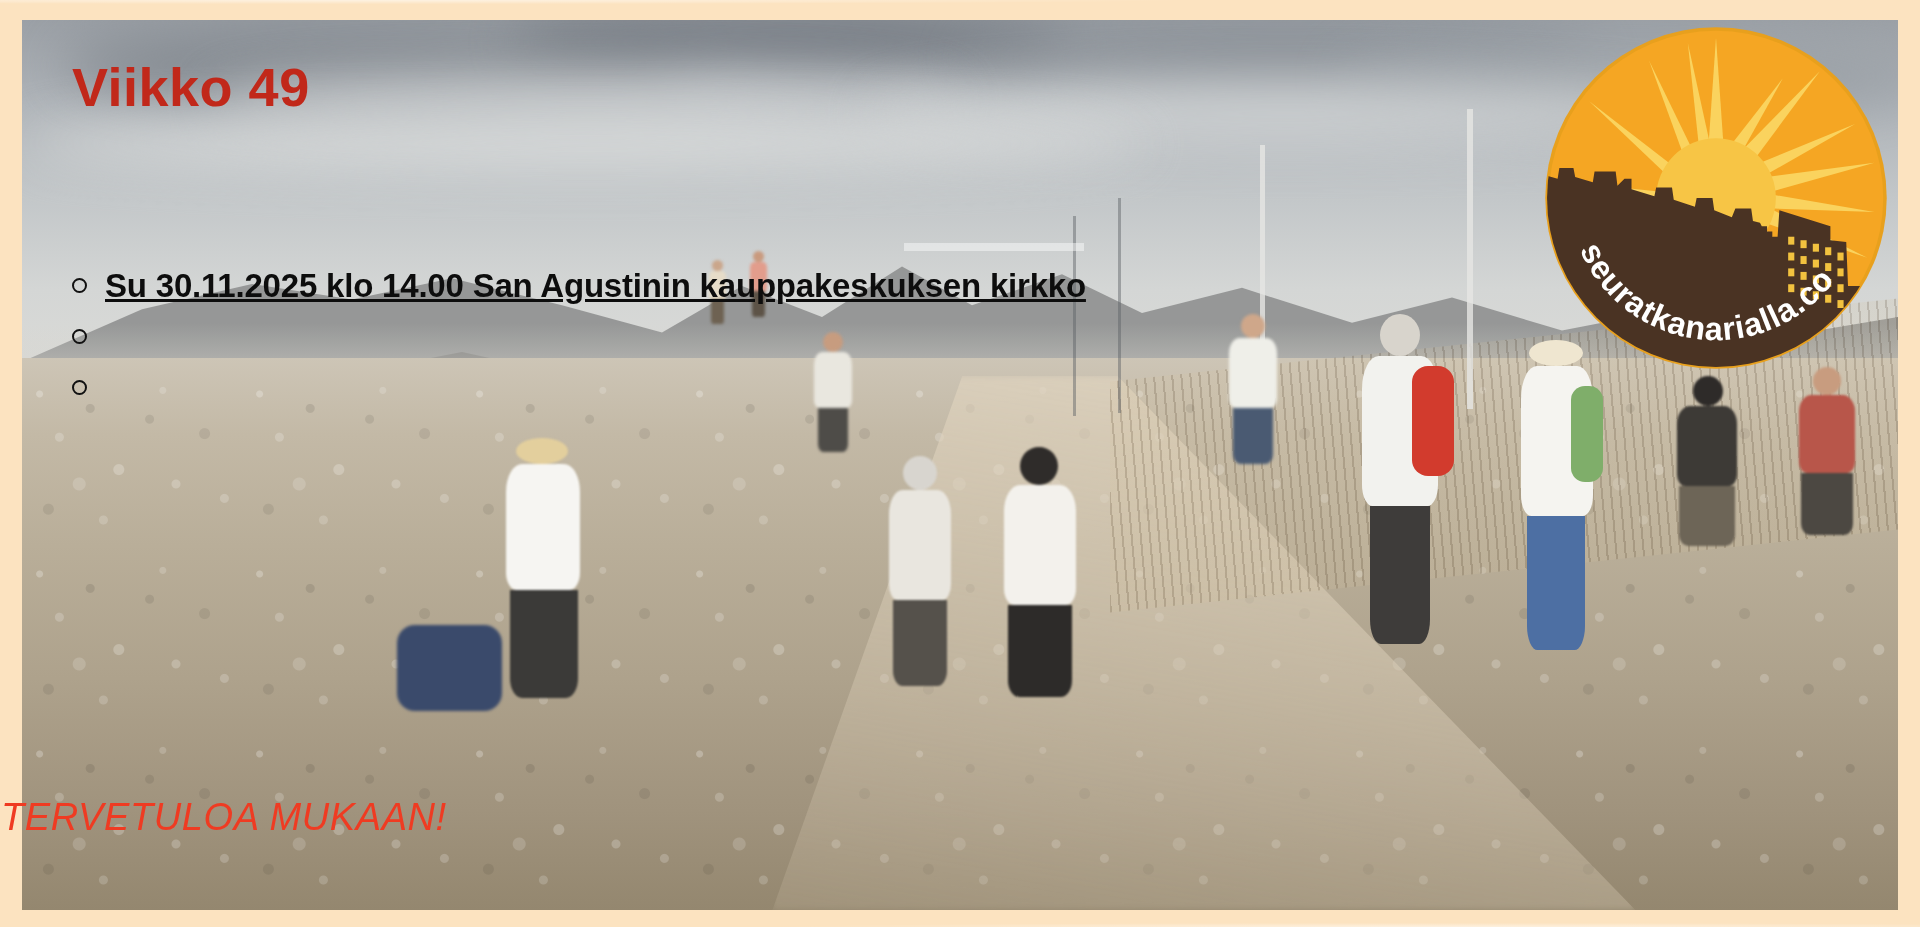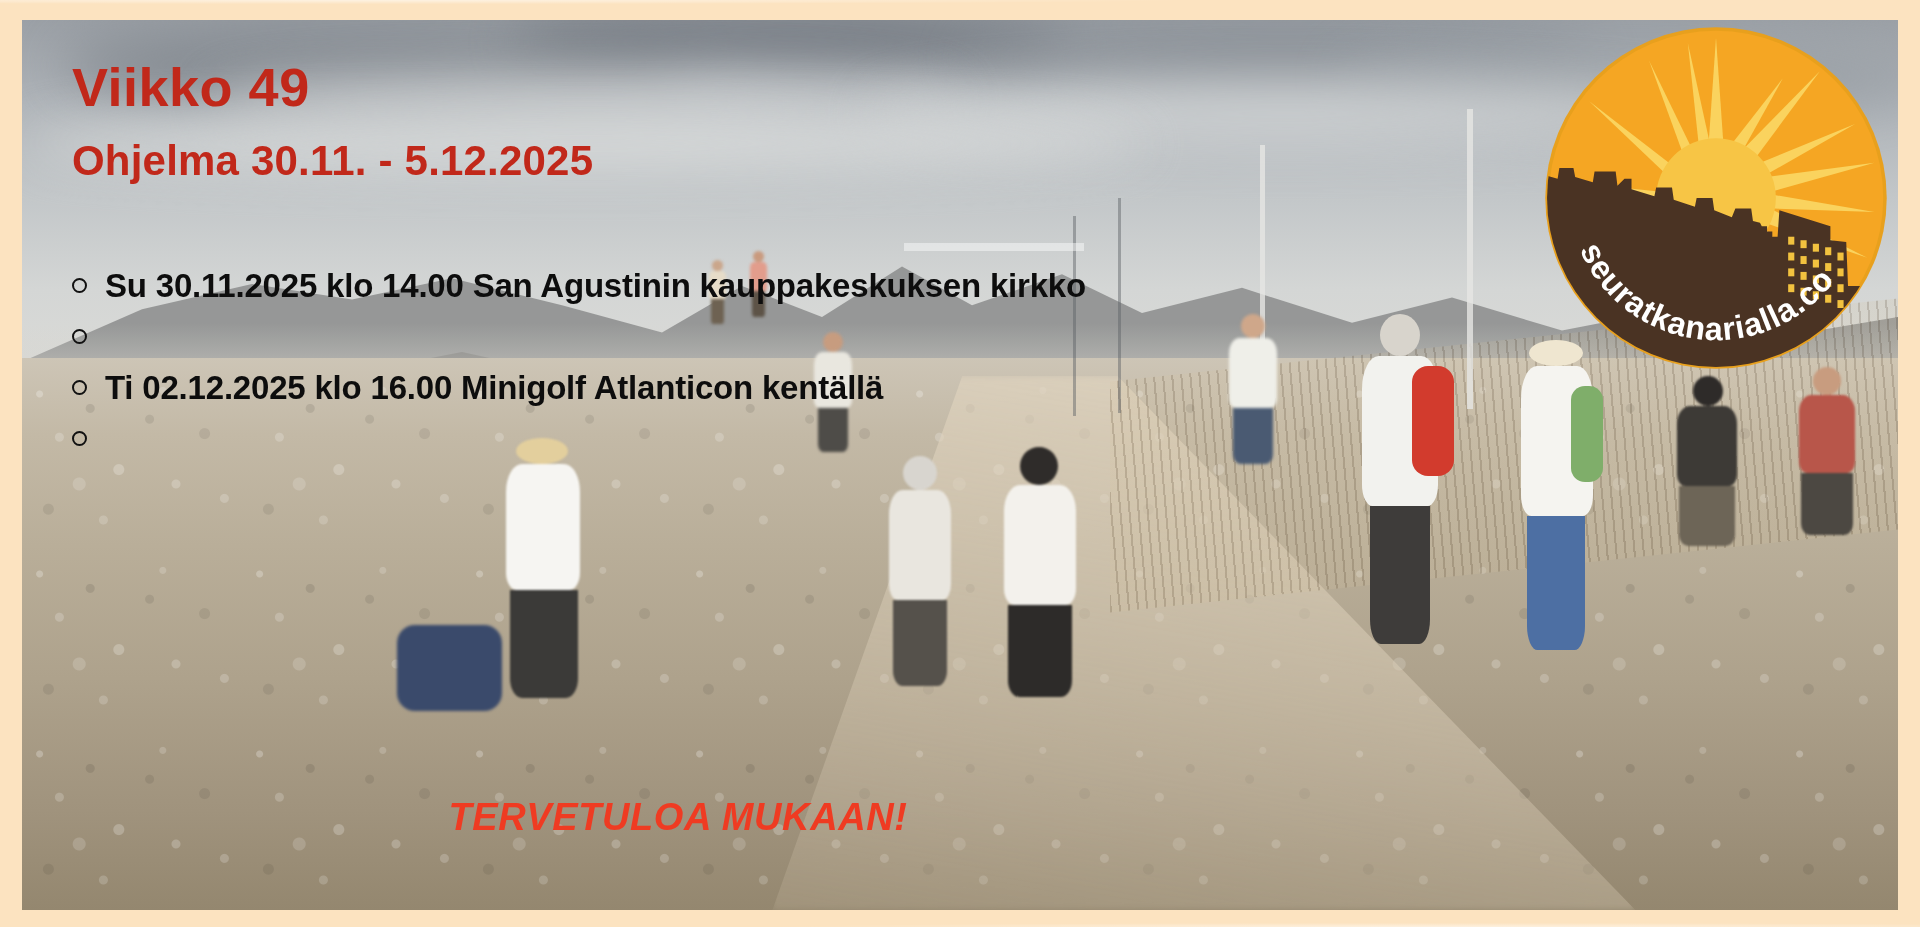--- a/index.html
+++ b/index.html
@@ -167,38 +167,38 @@
   }
   .schedule li {
     display: flex;
     align-items: center;
     height: 51px;
     font-size: 33px;
     font-weight: bold;
     color: #0d0d0d;
     white-space: nowrap;
     letter-spacing: -.2px;
+    text-decoration: underline;
   }
   .bullet {
     display: inline-block;
     width: 15px; height: 15px;
     border: 2.5px solid #111;
     border-radius: 50%;
     margin-right: 18px;
     flex: 0 0 auto;
   }
 
   .welcome {
     position: absolute;
-    left: 8px;
+    left: 1px;
     top: 796px;
     width: 1340px;
-    text-align: center;
     font-size: 38px;
-    font-weight: bold;
+    font-weight: normal;
     font-style: italic;
     color: #ef3b22;
     letter-spacing: .6px;
   }
 
   
   .logo {
     position: absolute;
     right: 28px;
     top: 22px;
@@ -311,33 +311,28 @@
     <div class="person" style="left:42%; top:35%; width:46px; height:120px; filter:blur(1.6px);">
       <div class="head" style="left:13px; top:0; width:20px; height:20px; background:#c79c7f;"></div>
       <div class="body" style="left:4px; top:20px; width:38px; height:56px; background:#e9e7df;"></div>
       <div class="legs" style="left:8px; top:76px; width:30px; height:44px; background:#4e4c48;"></div>
     </div>
   </div>
 
   <div class="content">
 
     <div class="title">Viikko 49</div>
-    <div class="subtitle">Ohjelma 30.11. - 5.12.2025</div>
 
     <ul class="schedule">
       <li>
         <span class="bullet"></span>
         <span>Su 30.11.2025 klo 14.00 San Agustinin kauppakeskuksen kirkko</span>
       </li>
       <li>
         <span class="bullet"></span>
-      </li>
-      <li>
-        <span class="bullet"></span>
-        <span>Ti 02.12.2025 klo 16.00 Minigolf Atlanticon kentällä</span>
       </li>
       <li>
         <span class="bullet"></span>
       </li>
     </ul>
 
     <div class="welcome">TERVETULOA MUKAAN!</div>
   </div>
 
   <div class="logo">

